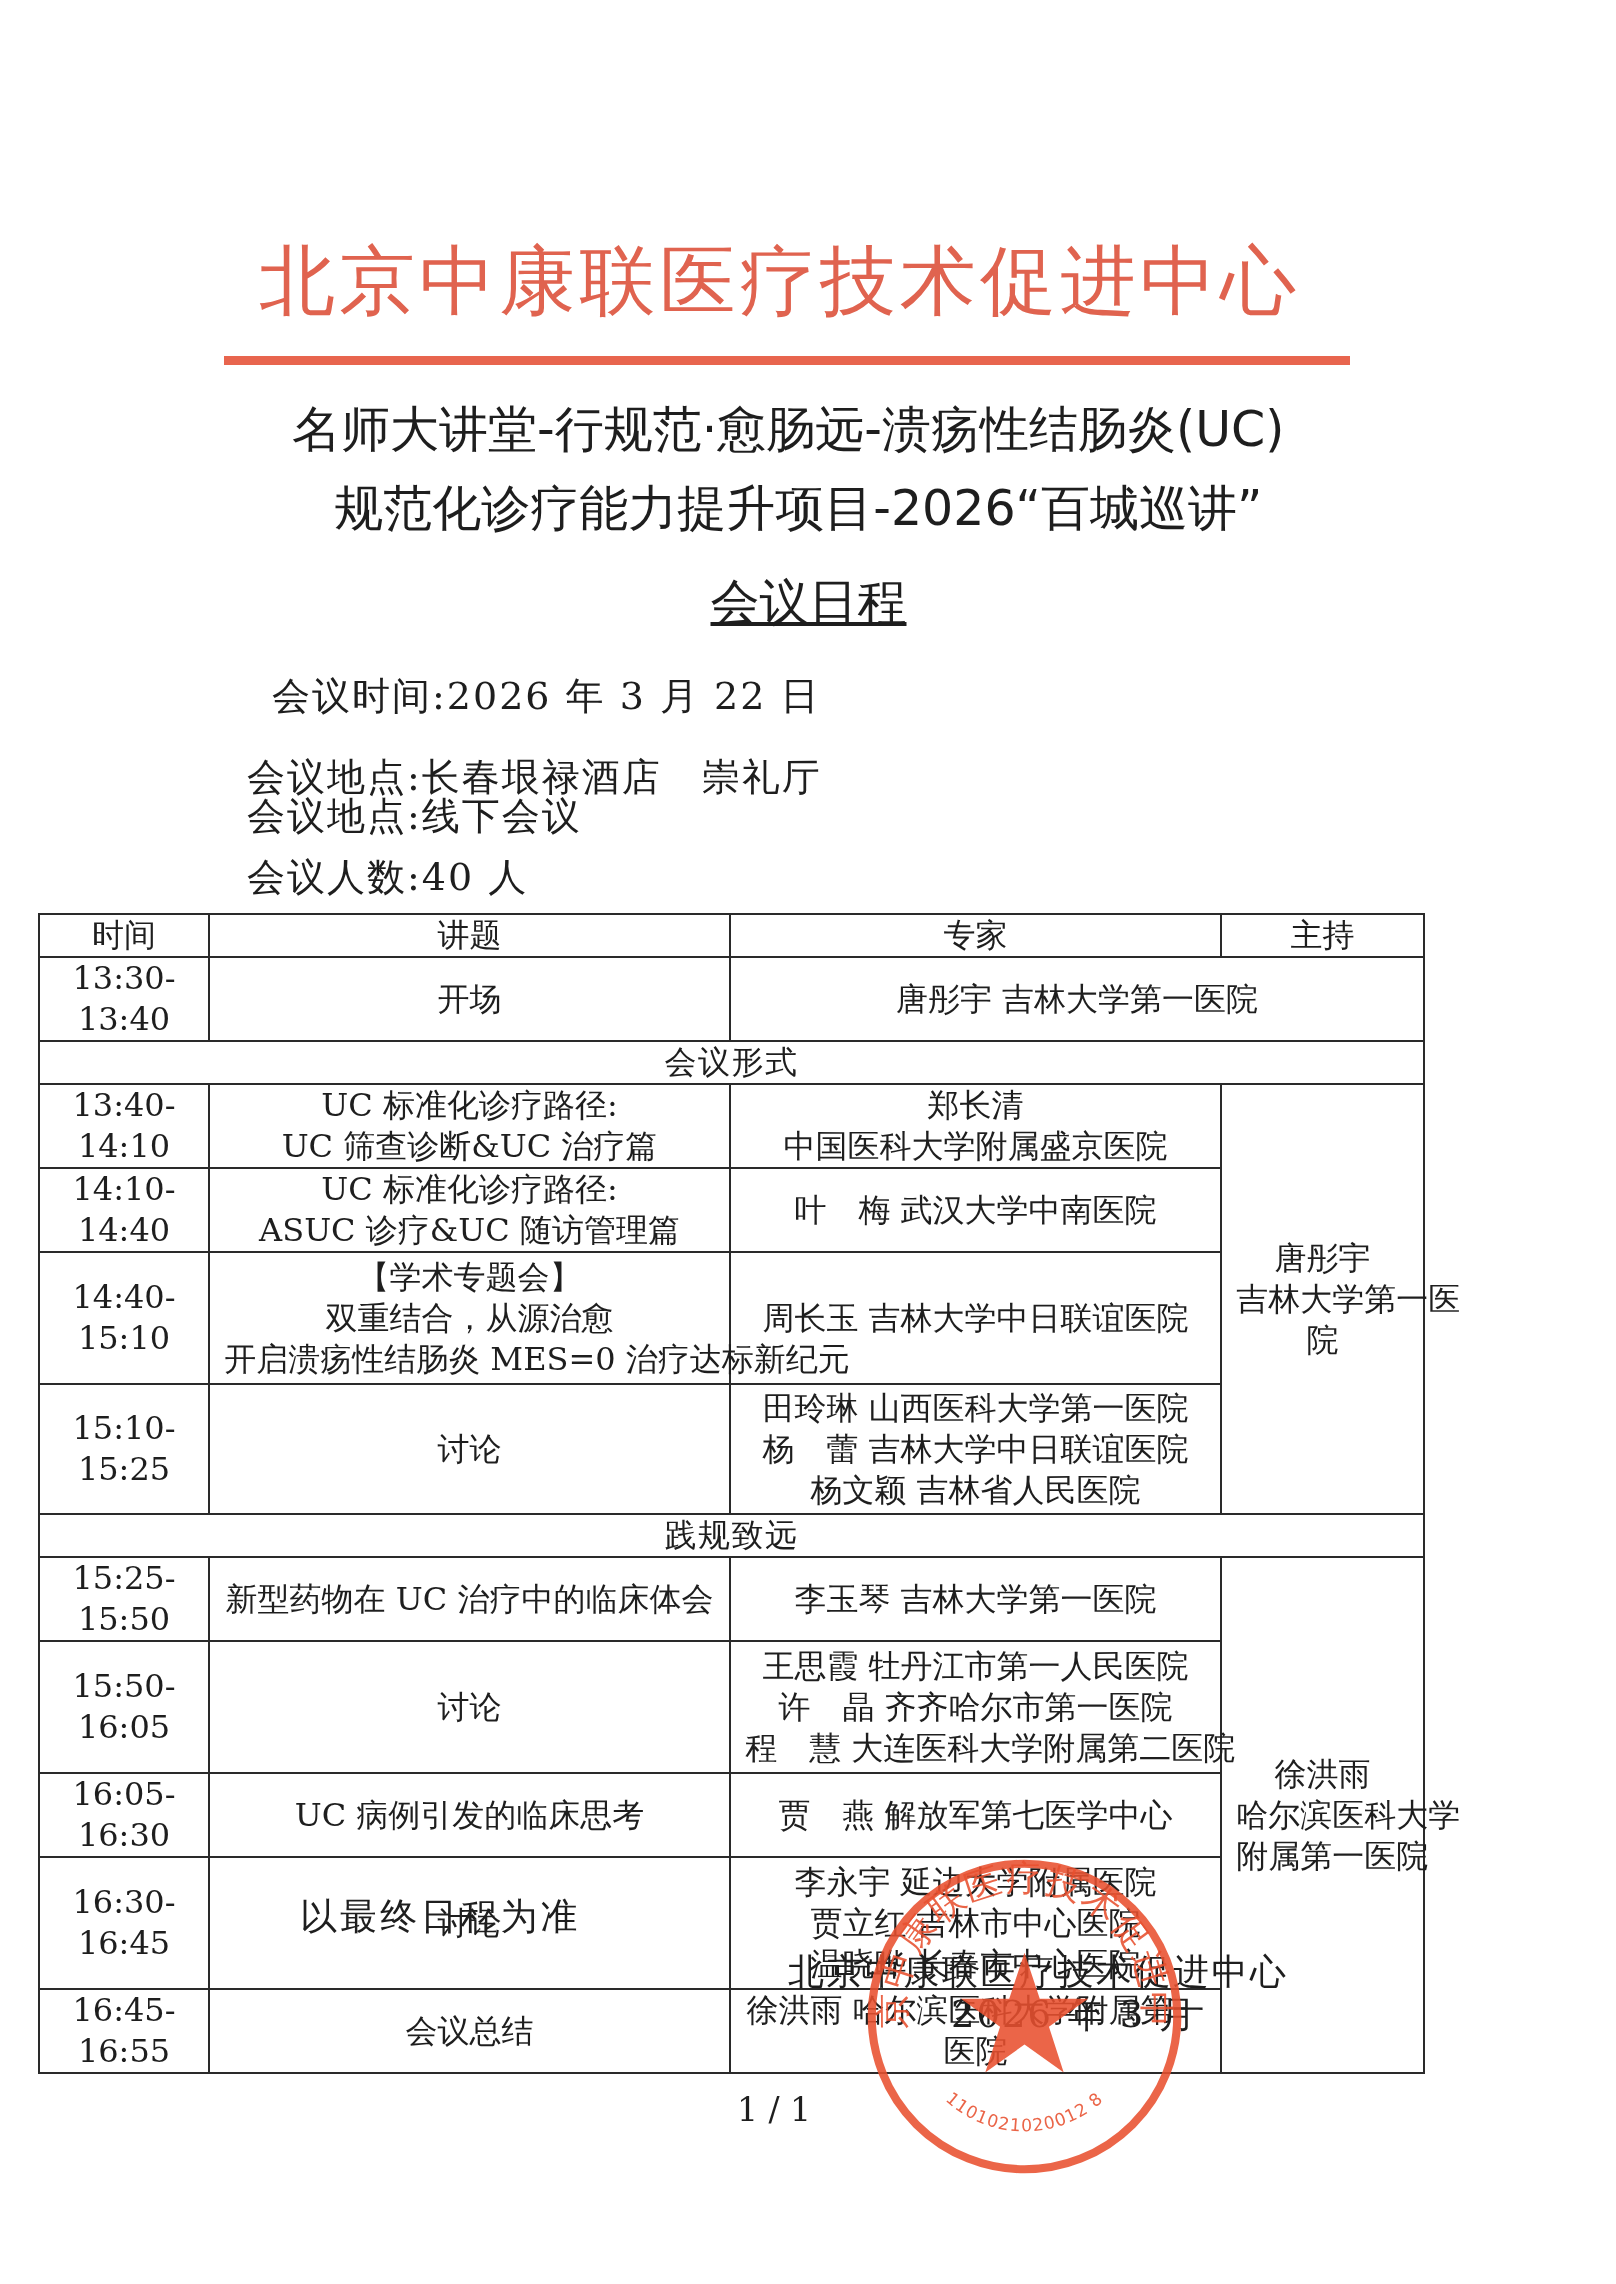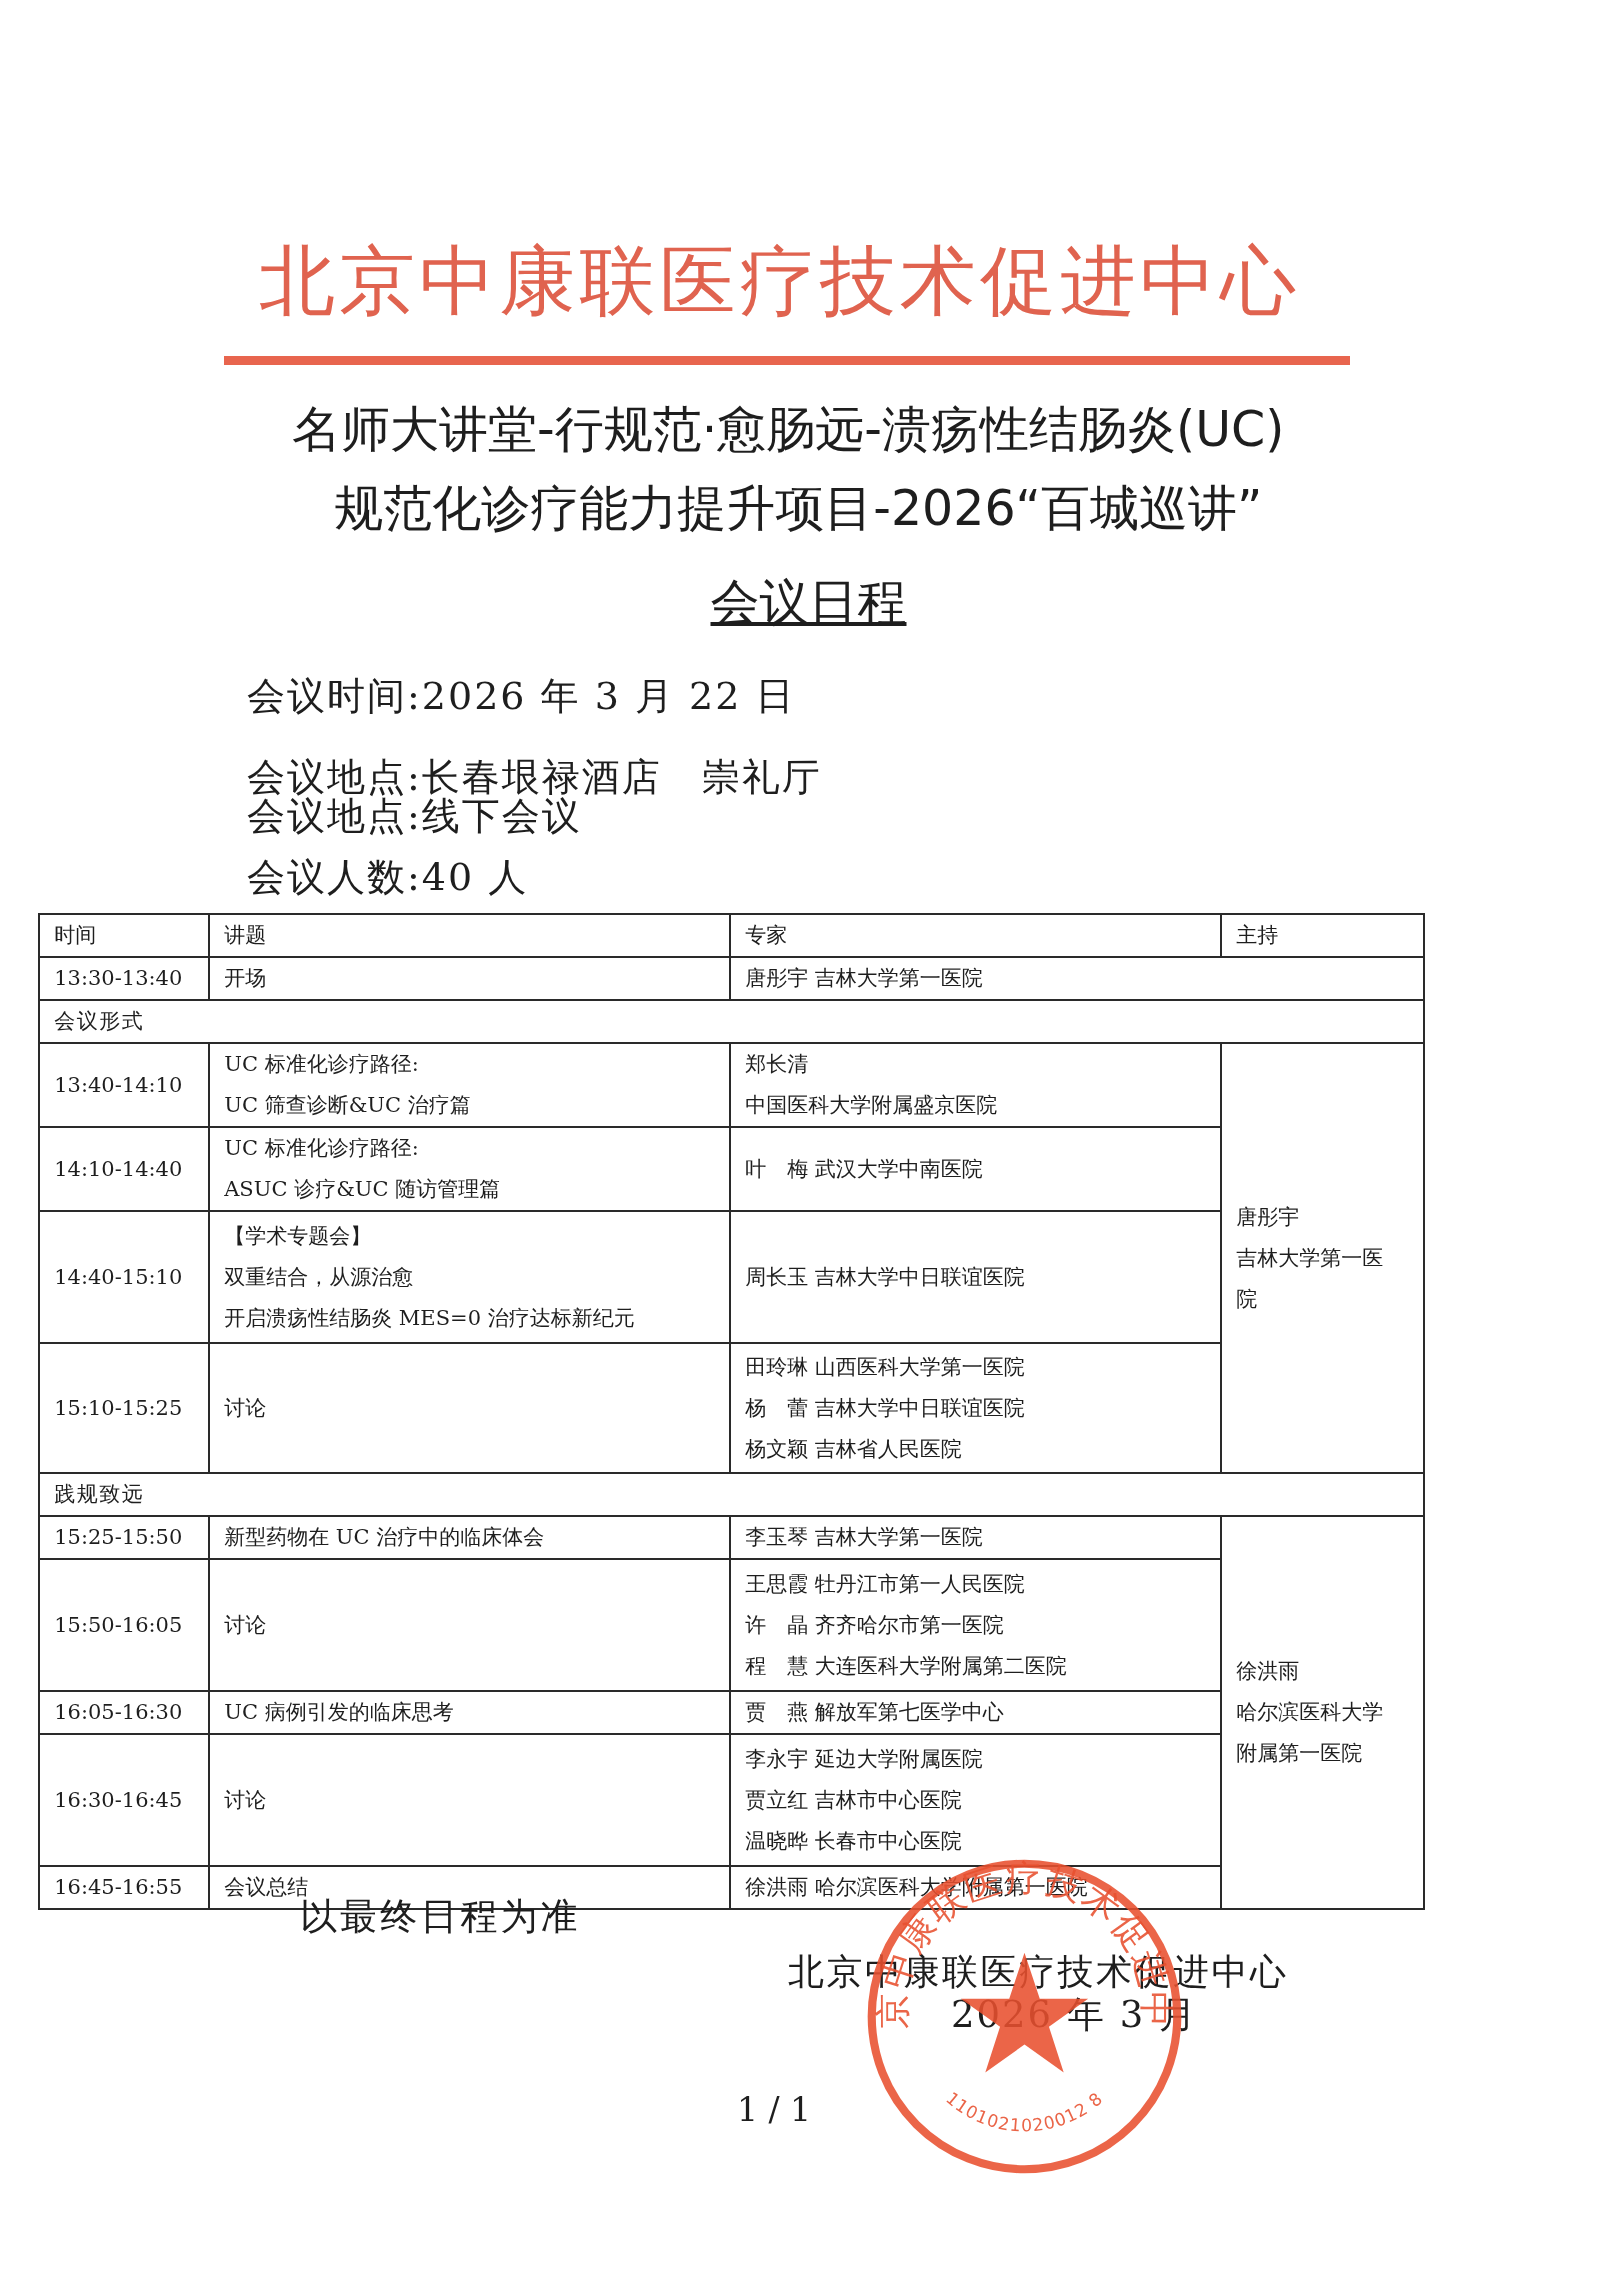--- a/index.html
+++ b/index.html
@@ -14,25 +14,25 @@
   }
   .red-rule { position: absolute; left: 224px; top: 356px; width: 1126px; height: 9.2px; background: #e8654e; }
   .headline {
     position: absolute; left: 0; width: 1617px; text-align: center;
     font-family: "DejaVu Sans", "Liberation Sans", sans-serif; font-size: 49px; color: #1e1e1e; white-space: nowrap;
   }
   .h1 { top: 397px; left: -20.3px; }
   .h2 { top: 476px; left: -10.2px; }
   .h3 { top: 570px; left: 0; text-decoration: underline; }
   .meta { position: absolute; left: 247px; font-size: 38px; white-space: nowrap; letter-spacing: 2px; }
-  .m1 { top: 671px; } .m2 { top: 732px; margin-top: 20px; } .m3 { top: 791px; } .m4 { top: 852px; }
+  .m1 { top: 671px; margin-left: 25px; } .m2 { top: 732px; margin-top: 20px; } .m3 { top: 791px; } .m4 { top: 852px; }
 
   table.schedule {
     position: absolute; left: 38px; top: 913px; width: 1224px;
-    border-collapse: collapse; table-layout: fixed; font-size: 21px;
+    border-collapse: collapse; table-layout: fixed; font-size: 32px; text-align: center;
   }
   table.schedule td {
     border: 2px solid #2a2a2a; padding: 0 14.2px; vertical-align: middle; line-height: 41px;
   }
   .col-time { width: 170px; }
   .col-topic { width: 521px; }
   .col-expert { width: 491px; }
   .col-host { width: 203px; }
   .cell-lines div { white-space: nowrap; }
   .host-cell { line-height: 43px; }

